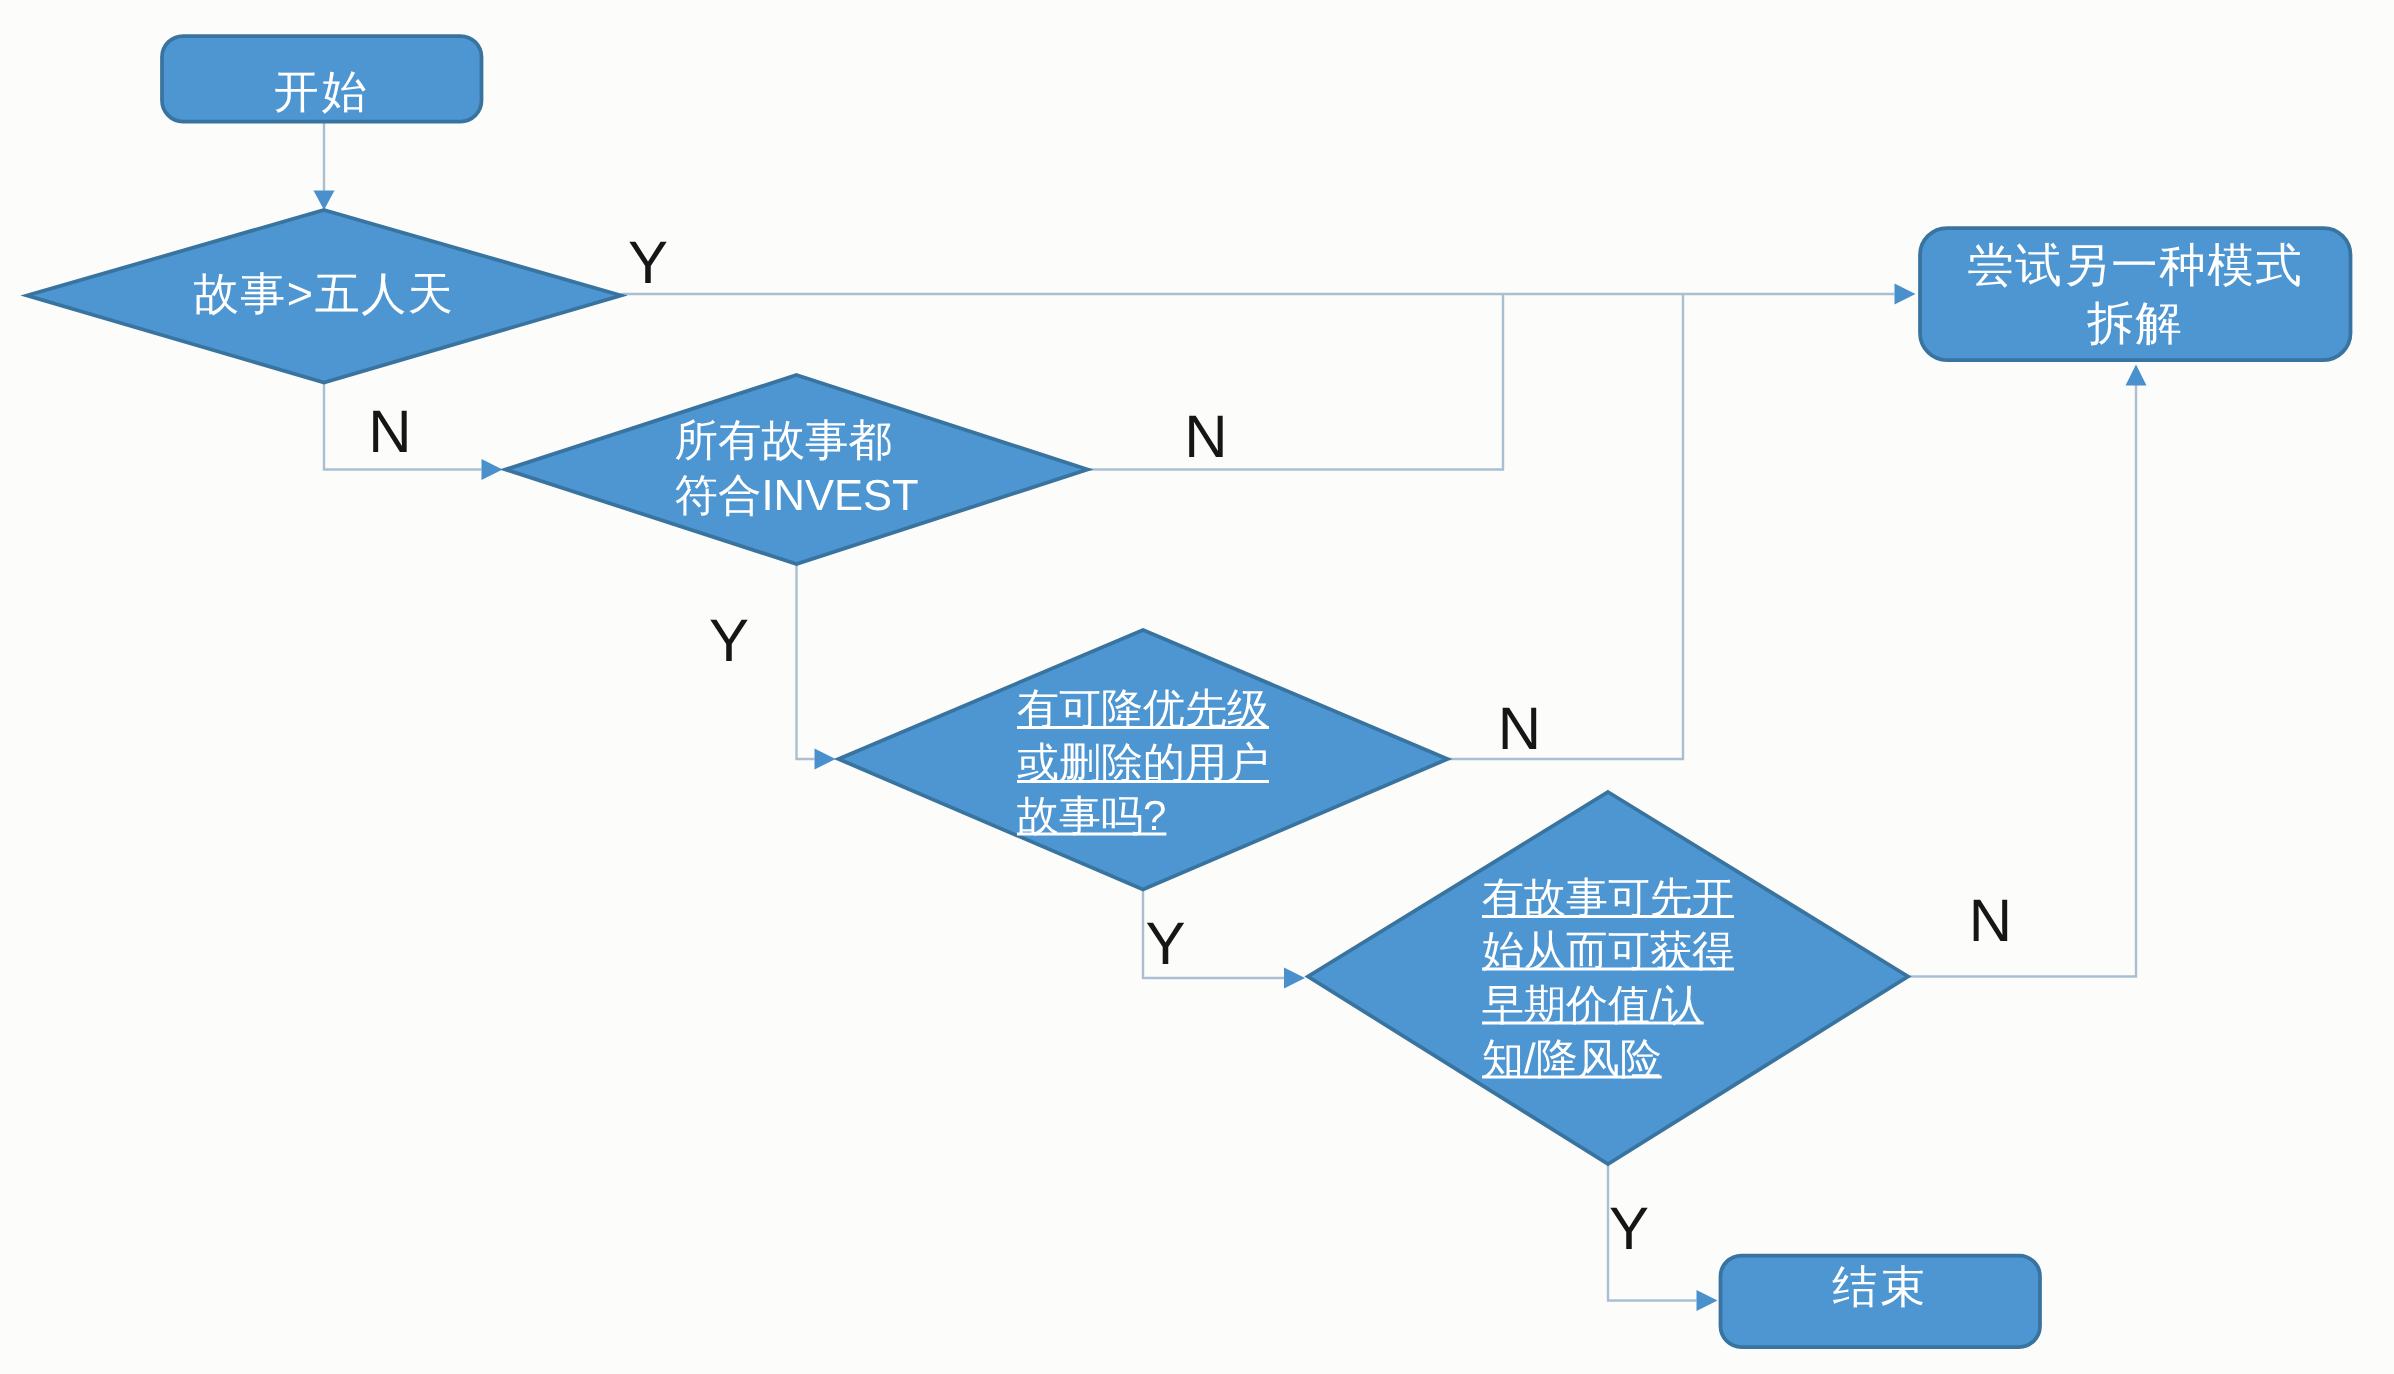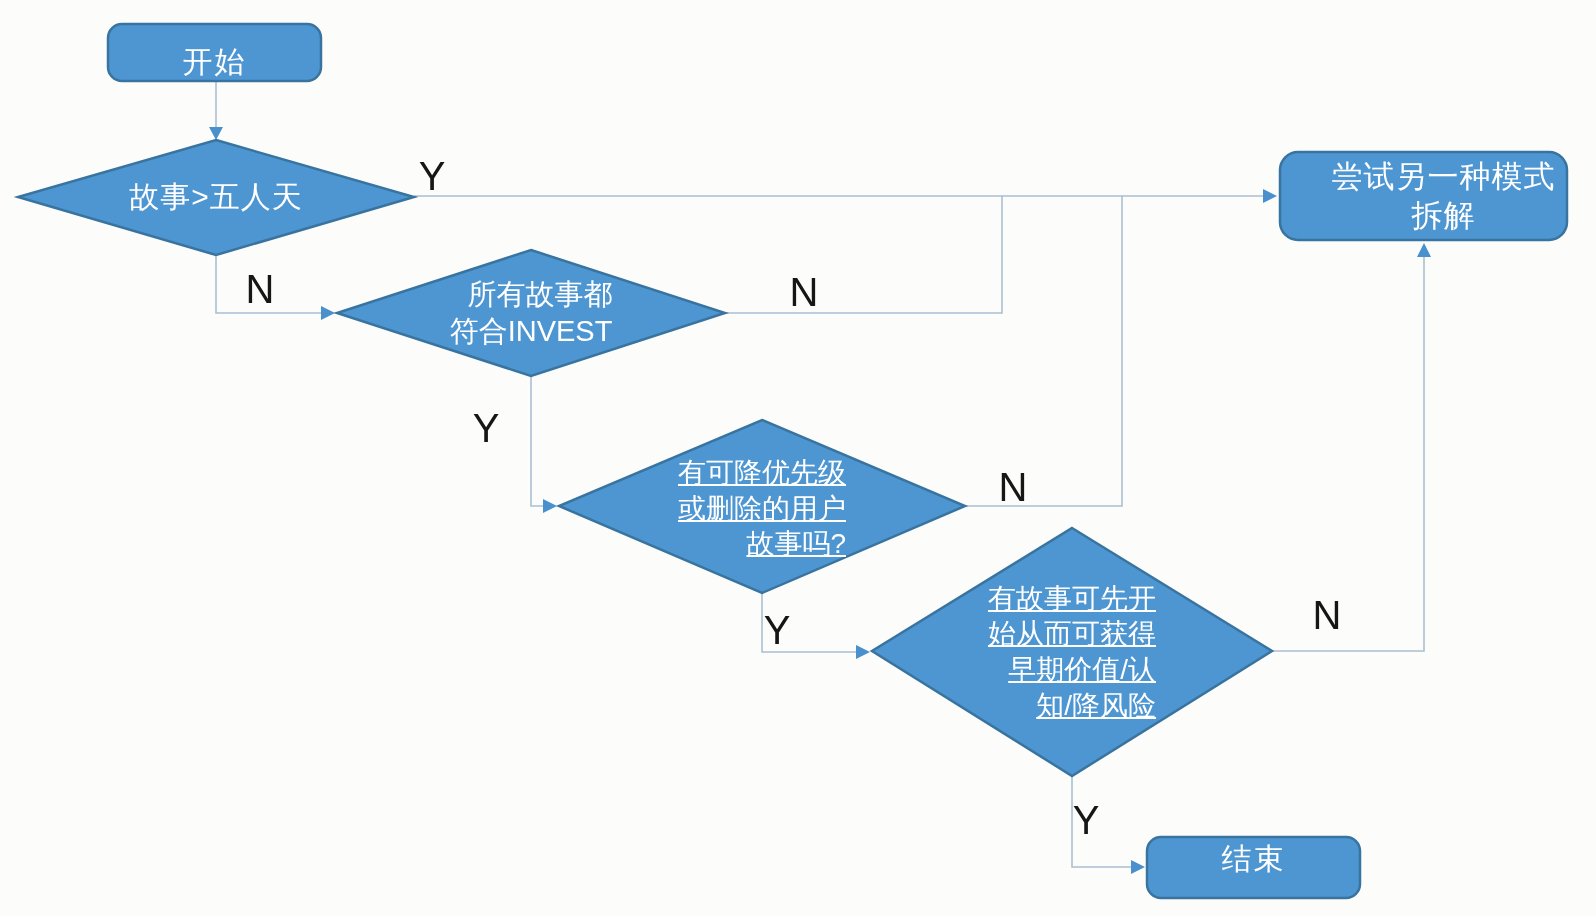--- a/index.html
+++ b/index.html
@@ -15,31 +15,31 @@
   .node-label {
     position: absolute;
     display: flex;
     align-items: center;
     justify-content: center;
     color: #ffffff;
     text-align: center;
     pointer-events: none;
   }
   .node-label .lines { line-height: 1.27; }
-  .node-label .lines.left { text-align: right; }
+  .node-label .lines.left { text-align: left; }
   .branch-label {
     position: absolute;
     transform: translate(-50%, -50%);
     color: #161616;
     font-size: 40px;
     font-weight: 500;
     pointer-events: none;
   }
   .fs-box   { font-size: 30px; letter-spacing: 2px; }
-  .fs-try   { font-size: 31px; letter-spacing: 1px; margin-left: 20px; }
+  .fs-try   { font-size: 31px; letter-spacing: 1px; }
   .fs-d1    { font-size: 30px; letter-spacing: 1px; }
   .fs-d2    { font-size: 29px; }
   .fs-d3    { font-size: 28px; }
   .fs-d4    { font-size: 28px; text-decoration: underline; }
 </style>
 </head>
 <body>
 
 <div class="canvas">
 

